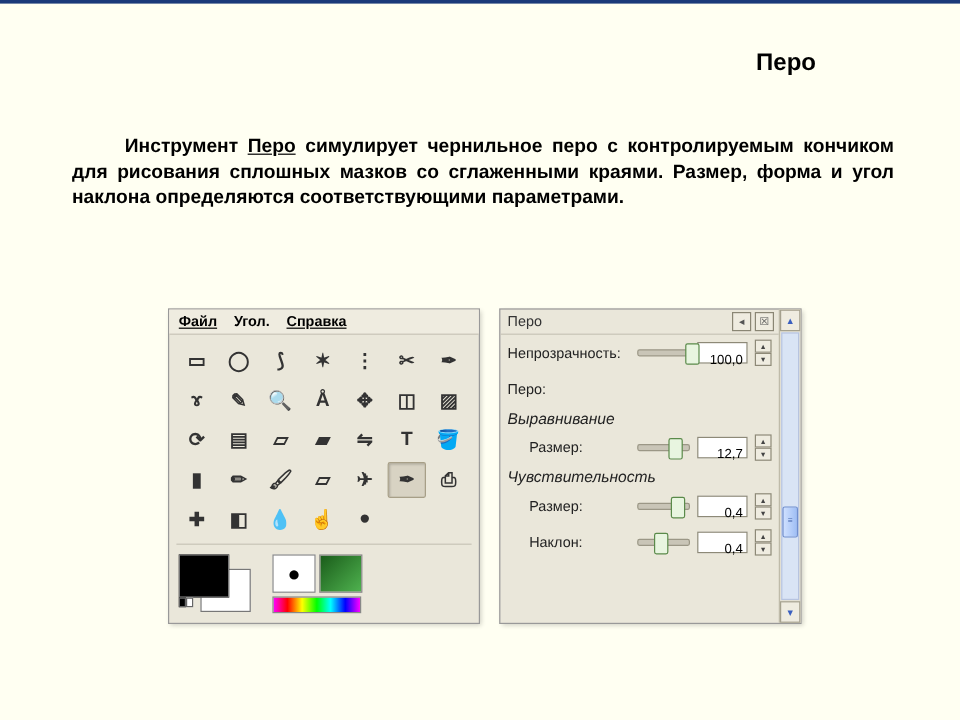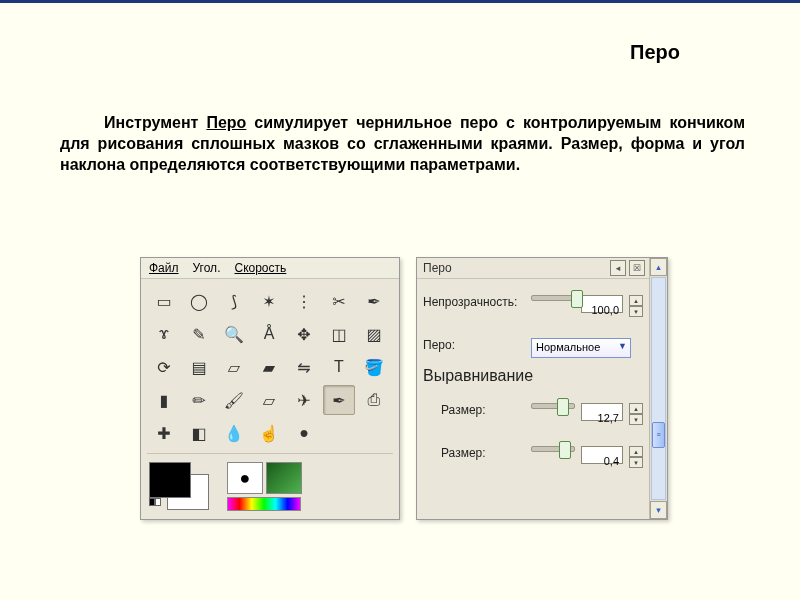--- a/index.html
+++ b/index.html
@@ -42,21 +42,21 @@
     gap: 16px;
   }
 
   .panel {
     background: #eae7da;
     border: 1px solid #999;
     box-shadow: 2px 2px 4px rgba(0,0,0,.2);
   }
 
   
-  .toolbox { width: 258px; }
+  .toolbox { width: 258px; font-weight: bold; }
   .menubar {
     display: flex;
     gap: 14px;
     padding: 3px 8px;
     font-size: 12px;
     background: #efece0;
     border-bottom: 1px solid #c8c4b6;
   }
   .menubar span .u { text-decoration: underline; }
 
@@ -138,26 +138,25 @@
     padding: 2px 4px 2px 6px;
     font-size: 12px;
     color:#333;
     border-bottom:1px solid #c8c4b6;
   }
   .tb-icons { display:flex; gap:3px; }
   .tb-ic { width:14px; height:14px; border:1px solid #8a8674; font-size:9px;
            display:flex;align-items:center;justify-content:center; color:#555;background:#efece0;}
 
   .oprow {
-    display:flex; align-items:flex-start;
+    display:flex; align-items:center;
     padding: 3px 6px;
     font-size: 12px;
     gap: 6px;
     min-height: 24px;
-    margin-top: 13px;
   }
   .oplabel { width: 102px; color:#222; }
   .slider {
     flex:1; height:4px;
     background:#c9c5b7; border:1px solid #9b9786;
     position:relative;
     border-radius:2px;
   }
   .thumb {
     position:absolute; top:-6px;
@@ -169,21 +168,21 @@
     width:42px; height:18px;
     background:#fff; border:1px solid #8d8977;
     font-size:11px; text-align:right; padding:8px 3px;
     box-sizing:border-box;
   }
   .spin { width:14px; display:flex; flex-direction:column;}
   .spin div {height:9px;border:1px solid #8d8977;background:#efece0;font-size:7px;
              display:flex;align-items:center;justify-content:center;color:#444;}
 
   .section-title {
-    font-size:16px; padding: 2px 6px; color:#222;
+    font-size:13px; padding: 2px 6px; color:#222;font-style:italic;
   }
   .oprow.indent .oplabel { padding-left: 18px; width:84px; }
 
   .scrollbar {
     width: 17px;
     background:#e2dfd3;
     border-left:1px solid #bfbba9;
     display:flex; flex-direction:column;
   }
   .sbbtn {
@@ -219,21 +218,21 @@
 <div class="description">
   <span class="indent"></span><span>Инструмент </span><span class="underline">Перо</span><span> симулирует чернильное перо с контролируемым кончиком для рисования сплошных мазков со сглаженными краями. Размер, форма и угол наклона определяются соответствующими параметрами.</span>
 </div>
 
 <div class="panels">
 
   <div class="panel toolbox">
     <div class="menubar">
       <span><span class="u">Файл</span></span>
       <span><span>Угол.</span></span>
-      <span><span class="u">Скорость</span></span>
+      <span><span class="u">Справка</span></span>
     </div>
     <div class="tool-grid" id="tool-grid">
         <div class="tool">▭</div>
         <div class="tool">◯</div>
         <div class="tool">⟆</div>
         <div class="tool">✶</div>
         <div class="tool">⋮</div>
         <div class="tool">✂</div>
         <div class="tool">✒</div>
         <div class="tool">ɤ</div>
@@ -300,47 +299,58 @@
           </div>
         <div class="valbox">100,0</div>
         <div class="spin">
             <div>▴</div>
             <div>▾</div>
           </div>
       </div>
 
       <div class="oprow">
         <div class="oplabel">Перо:</div>
-        <div class="select">Нормальное</div>
       </div>
 
       <div class="section-title">Выравнивание</div>
       <div class="oprow indent">
         <div class="oplabel">Размер:</div>
         <div class="slider">
             <div class="thumb" style="left:60%"></div>
           </div>
         <div class="valbox">12,7</div>
         <div class="spin">
             <div>▴</div>
             <div>▾</div>
           </div>
       </div>
 
+      <div class="section-title">Чувствительность</div>
       <div class="oprow indent">
         <div class="oplabel">Размер:</div>
         <div class="slider">
             <div class="thumb" style="left:65%"></div>
           </div>
         <div class="valbox">0,4</div>
         <div class="spin">
             <div>▴</div>
             <div>▾</div>
           </div>
       </div>
+      <div class="oprow indent">
+        <div class="oplabel">Наклон:</div>
+        <div class="slider">
+            <div class="thumb" style="left:30%"></div>
+          </div>
+        <div class="valbox">0,4</div>
+        <div class="spin">
+            <div>▴</div>
+            <div>▾</div>
+          </div>
+      </div>
     </div>
 
     <div class="scrollbar">
       <div class="sbbtn">▴</div>
       <div class="sbtrack">
         <div class="sbthumb">≡</div>
       </div>
       <div class="sbbtn">▾</div>
     </div>
   </div>

